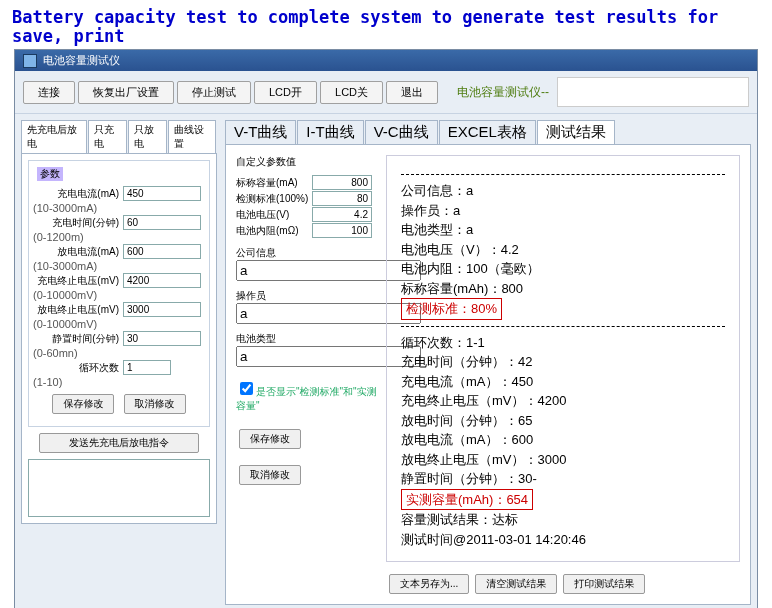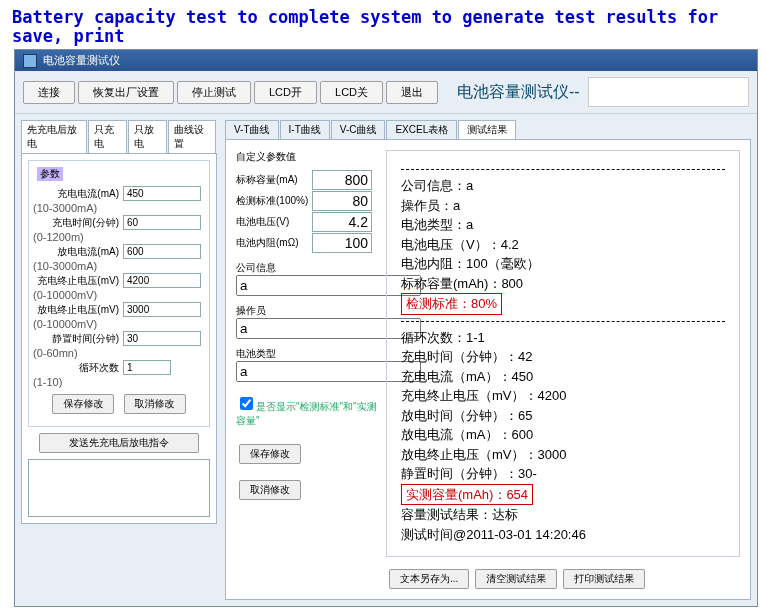--- a/index.html
+++ b/index.html
@@ -2,45 +2,45 @@
 <html><head>
 <meta charset="utf-8">
 <style>
 body{margin:0;font-family:"SimSun",Arial,sans-serif;font-size:11px;background:#fff;width:772px}
 .caption{color:#0000cc;font-family:monospace;font-weight:bold;font-size:17px;padding:8px 12px 2px;line-height:1.1}
 .window{margin:2px 14px 0;background:#e8eef5;border:1px solid #7a8ca3}
 .titlebar{background:linear-gradient(#3a6aa8,#2a5290);color:#fff;padding:3px 8px;font-size:11px;display:flex;align-items:center}
 .titlebar .ico{width:12px;height:12px;background:#7fb4e8;margin-right:6px;border:1px solid #1a3a60}
 .toolbar{display:flex;padding:6px 8px;border-bottom:1px solid #c7d3e2;align-items:center}
 .tbtn{background:#f4f4f4;border:1px solid #a0a0a0;padding:3px 14px;margin-right:3px;font-size:11px;border-radius:2px}
-.devtitle{color:#0c4a6e;font-size:16px;margin-left:16px}
+.devtitle{color:#4d7c0f;font-size:12px;margin-left:16px}
 .whitebar{background:#fff;height:28px;margin-left:8px;flex:1;border:1px solid #ccc}
 .body{display:flex;padding:6px}
 .leftcol{width:196px}
 .lefttabs{display:flex;font-size:10px}
 .lefttabs .tab{border:1px solid #a5b5c8;border-bottom:none;padding:2px 5px;background:#fff;margin-right:1px}
 .lefttabs .tab.act{background:#fff}
 .leftpanel{border:1px solid #a5b5c8;background:#fff;padding:6px}
 .grp{border:1px solid #c7d3e2;padding:6px 4px;margin-bottom:6px}
 .grp-title{font-size:10px;margin:-12px 0 4px 4px;background:#c4b5fd;display:inline-block;padding:0 3px}
 .row{display:flex;align-items:center;margin:1px 0;font-size:10px}
 .row .lab{width:86px;text-align:right;padding-right:4px}
 .row .inp{width:70px;border:1px solid #8aa;background:#fff;padding:1px 3px;text-align:left;font-size:10px}
 .hint{text-align:left;width:86px;color:#555;font-size:11px;padding-right:4px}
 .btnrow{text-align:center;margin:6px 0}
 .sbtn{background:#f0f0f0;border:1px solid #999;padding:2px 10px;font-size:10px;margin:0 3px;border-radius:2px}
 .rightcol{flex:1;margin-left:8px}
-.rtabs{display:flex;font-size:10px}
+.rtabs{display:flex;font-size:15px}
 .rtabs .tab{border:1px solid #a5b5c8;border-bottom:none;padding:2px 8px;background:#e8eef5;margin-right:1px}
 .rtabs .tab.act{background:#fff}
 .rpanel{border:1px solid #a5b5c8;background:#fff;padding:10px;display:flex;min-height:430px}
 .customcol{width:150px}
 .crow{display:flex;align-items:center;margin:1px 0;font-size:10px}
 .crow .lab{width:76px}
-.crow .inp{width:52px;border:1px solid #8aa;padding:1px 3px;text-align:right;font-size:14px}
+.crow .inp{width:52px;border:1px solid #8aa;padding:1px 3px;text-align:right;font-size:10px}
 .chk{margin:12px 0;font-size:10px;color:#2a6}
 .report{flex:1;border:1px solid #ccd;padding:12px 14px;font-size:13px;line-height:1.5}
 .sep{border-top:1px dashed #000;margin:6px 0}
 .redbox{color:#c00;border:1px solid #c00;display:inline-block;padding:0 4px}
 .bottombtns{margin-top:12px;display:flex;font-size:10px}
 .tarea{border:1px solid #8aa;background:#fff;height:56px;margin-top:6px}
 </style>
 </head>
 <body>
 

